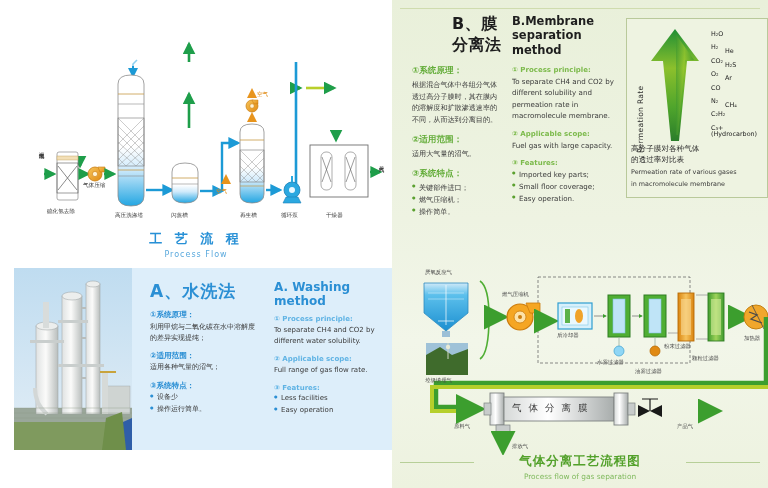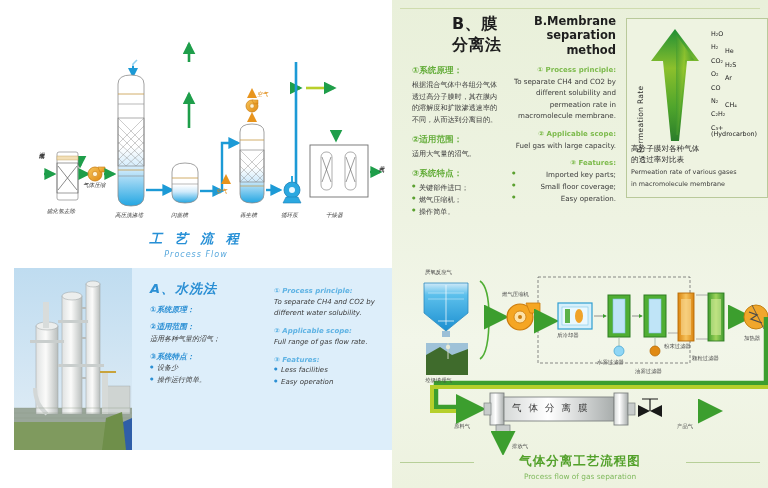--- a/index.html
+++ b/index.html
@@ -1,59 +1,59 @@
 <!DOCTYPE html>
 <html><head>
 <meta charset="utf-8">
 <style>
   html,body{margin:0;padding:0;background:#fff;}
   body{width:768px;height:488px;overflow:hidden;font-family:"DejaVu Sans","Liberation Sans",sans-serif;}
   #root{position:relative;width:768px;height:488px;background:#fff;}
 
   
-  .left-col{position:absolute;left:0;top:0;width:392px;height:488px;background:#ffffff;font-style:italic;}
+  .left-col{position:absolute;left:0;top:0;width:392px;height:488px;background:#ffffff;}
 
   
   .pf{position:absolute;left:0;top:0;width:392px;height:268px;}
   .pf svg{position:absolute;left:0;top:0;}
   .pf-title{position:absolute;left:0;top:230px;width:392px;text-align:center;}
   .pf-title .cn{color:#2790d6;font-size:13px;letter-spacing:4px;font-weight:bold;}
   .pf-title .en{color:#5aa9dd;font-size:8px;letter-spacing:1px;margin-top:2px;}
 
   .dlabel{position:absolute;font-size:5.6px;color:#3b3b3b;white-space:nowrap;transform-origin:left top;}
   .dlabel.vert{writing-mode:vertical-rl;}
   .dlabel.org{color:#e08a13;}
 
   
   .blue-panel{position:absolute;left:14px;top:268px;width:378px;height:182px;background:#ddeefa;}
   .photo{position:absolute;left:14px;top:268px;width:118px;height:182px;overflow:hidden;}
   .photo svg{display:block;}
   .wash-txt{position:absolute;left:150px;top:280px;width:236px;}
   .wash-col{position:absolute;top:0;}
   .wcol-cn{left:0;width:110px;}
   .wcol-en{left:124px;width:118px;}
-  .w-h-cn{color:#2b8fd4;font-size:13px;font-weight:bold;letter-spacing:1px;margin-bottom:7px;}
+  .w-h-cn{color:#2b8fd4;font-size:17px;font-weight:bold;letter-spacing:1px;margin-bottom:7px;}
   .w-h-en{color:#2b8fd4;font-size:12px;font-weight:bold;margin-bottom:7px;}
   .w-sub{color:#2b8fd4;font-size:7.6px;font-weight:bold;margin-top:7px;margin-bottom:1.5px;}
   .w-sub-en{color:#5fb3e4;font-size:7px;font-weight:bold;margin-top:7px;margin-bottom:1.5px;}
   .w-body{color:#3a3a3a;font-size:7px;line-height:1.6;}
   .w-body-en{color:#3a3a3a;font-size:7px;line-height:1.7;}
   .w-li{color:#3a3a3a;font-size:7px;line-height:1.65;padding-left:7px;position:relative;}
   .w-li:before{content:"\25CF";position:absolute;left:0;top:0;color:#2b8fd4;font-size:4px;line-height:1.9;}
 
   
   .right-col{position:absolute;left:392px;top:0;width:376px;height:488px;
     background:linear-gradient(180deg,#e9f0da 0%,#eef3e2 45%,#f2f6e9 70%,#edf2df 100%);}
   .rule-top{position:absolute;left:8px;top:8px;width:360px;height:1px;background:#cfdcae;}
 
   
   .mem{position:absolute;left:12px;top:14px;width:356px;height:185px;}
   .mcol{position:absolute;top:0;}
   .mcol-cn{left:8px;width:92px;}
-  .mcol-en{left:108px;width:104px;text-align:right;}
+  .mcol-en{left:108px;width:104px;}
   .m-h-cn{color:#1e1e1e;font-size:16px;font-weight:bold;letter-spacing:0.5px;margin-bottom:9px;margin-left:40px;}
   .m-h-en{color:#1e1e1e;font-size:11.5px;font-weight:bold;line-height:1.25;margin-bottom:9px;}
   .m-sub{color:#64ad3a;font-size:8.6px;font-weight:bold;margin-top:8px;margin-bottom:2px;}
   .m-sub-en{color:#7cba4b;font-size:7px;font-weight:bold;margin-top:8px;margin-bottom:2px;}
   .m-body{color:#3a3a3a;font-size:7.1px;line-height:1.65;}
   .m-body-en{color:#3a3a3a;font-size:7.1px;line-height:1.6;}
   .m-li{color:#3a3a3a;font-size:7.1px;line-height:1.7;padding-left:7px;position:relative;}
   .m-li:before{content:"\25CF";position:absolute;left:0;top:0;color:#5ba02f;font-size:4px;line-height:2;}
 
   
@@ -293,27 +293,29 @@
 
         <path d="M100,158 L118,150 L118,182 L96,182 z" fill="#2f5ea8"></path>
         <path d="M92,150 L108,144 L112,182 L88,182 z" fill="#6f8f4a"></path>
       </svg>
     </div>
 
     <div class="wash-txt">
       <div class="wash-col wcol-cn">
         <div class="w-h-cn">A、水洗法</div>
         <div class="w-sub">①系统原理：</div>
+        <div class="w-body">利用甲烷与二氧化碳在水中溶解度的差异实现提纯；</div>
         <div class="w-sub">②适用范围：</div>
         <div class="w-body">适用各种气量的沼气；</div>
         <div class="w-sub">③系统特点：</div>
         <div class="w-li">设备少</div>
         <div class="w-li">操作运行简单。</div>
       </div>
       <div class="wash-col wcol-en">
+        <div class="w-h-en">A. Washing method</div>
         <div class="w-sub-en">① Process principle:</div>
         <div class="w-body-en">To separate CH4 and CO2 by different water solubility.</div>
         <div class="w-sub-en">② Applicable scope:</div>
         <div class="w-body-en">Full range of gas flow rate.</div>
         <div class="w-sub-en">③ Features:</div>
         <div class="w-li">Less facilities</div>
         <div class="w-li">Easy operation</div>
       </div>
     </div>
   </div>

